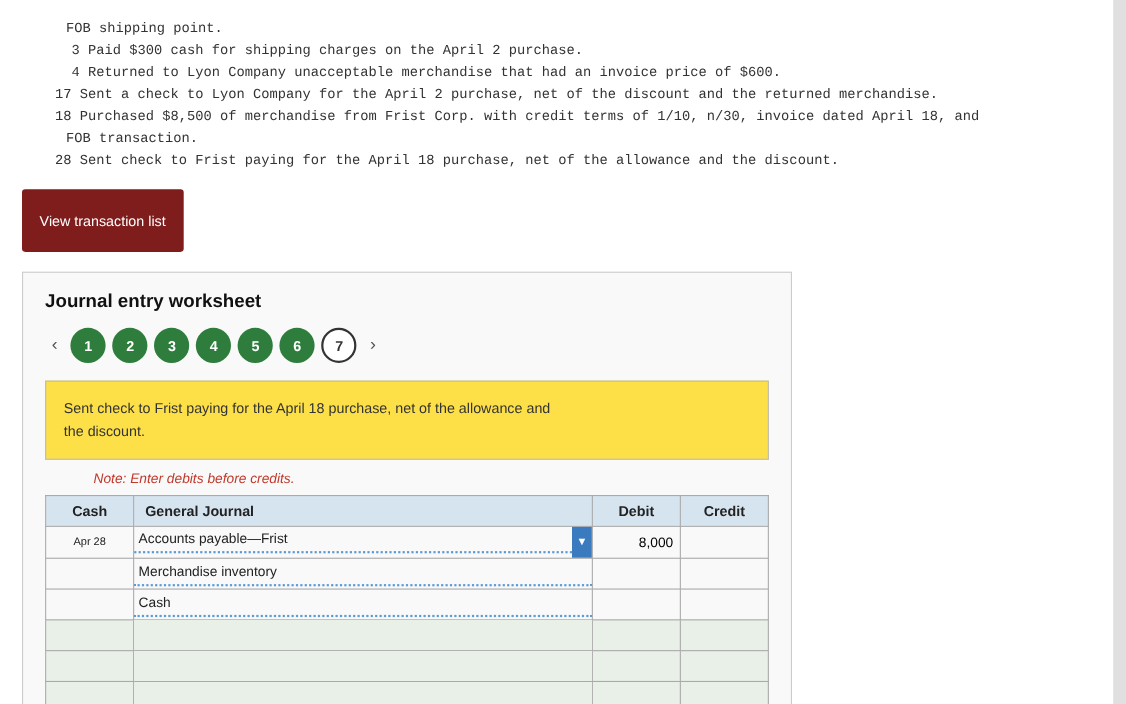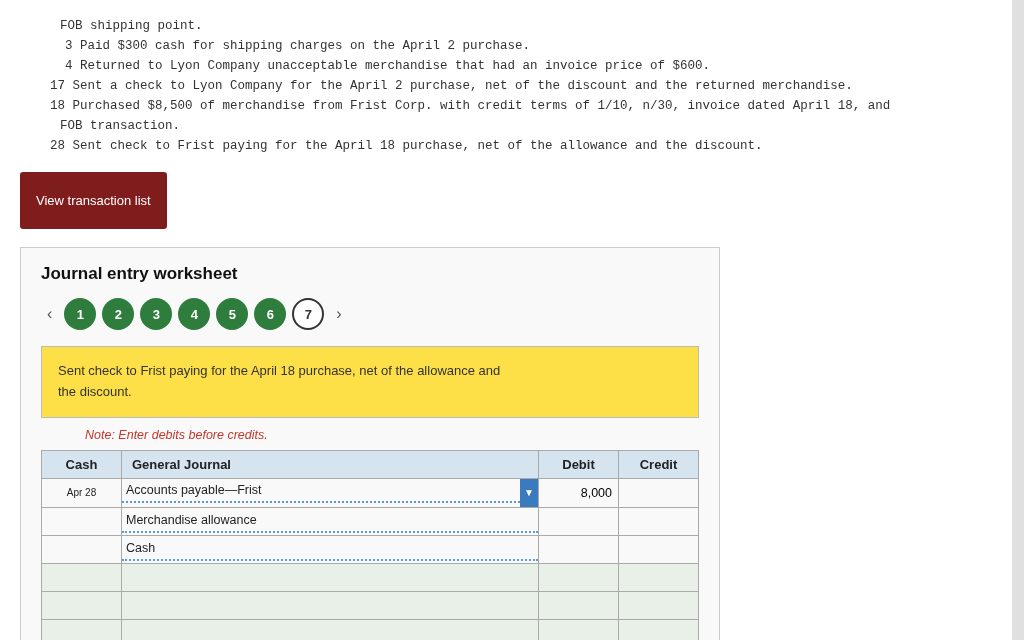--- a/index.html
+++ b/index.html
@@ -243,21 +243,21 @@
           </td>
           <td class="credit-cell">
             <input type="text" value="" style="">
           </td>
         </tr>
 
         <tr>
           <td class="date-cell"></td>
           <td class="journal-cell">
             <div class="journal-cell-inner">
-              <span class="dotted-underline">Merchandise allowance</span>
+              <span class="dotted-underline">Merchandise inventory</span>
             </div>
           </td>
           <td class="debit-cell">
             <input type="text" value="" style="">
           </td>
           <td class="credit-cell">
             <input type="text" value="" style="">
           </td>
         </tr>
 

